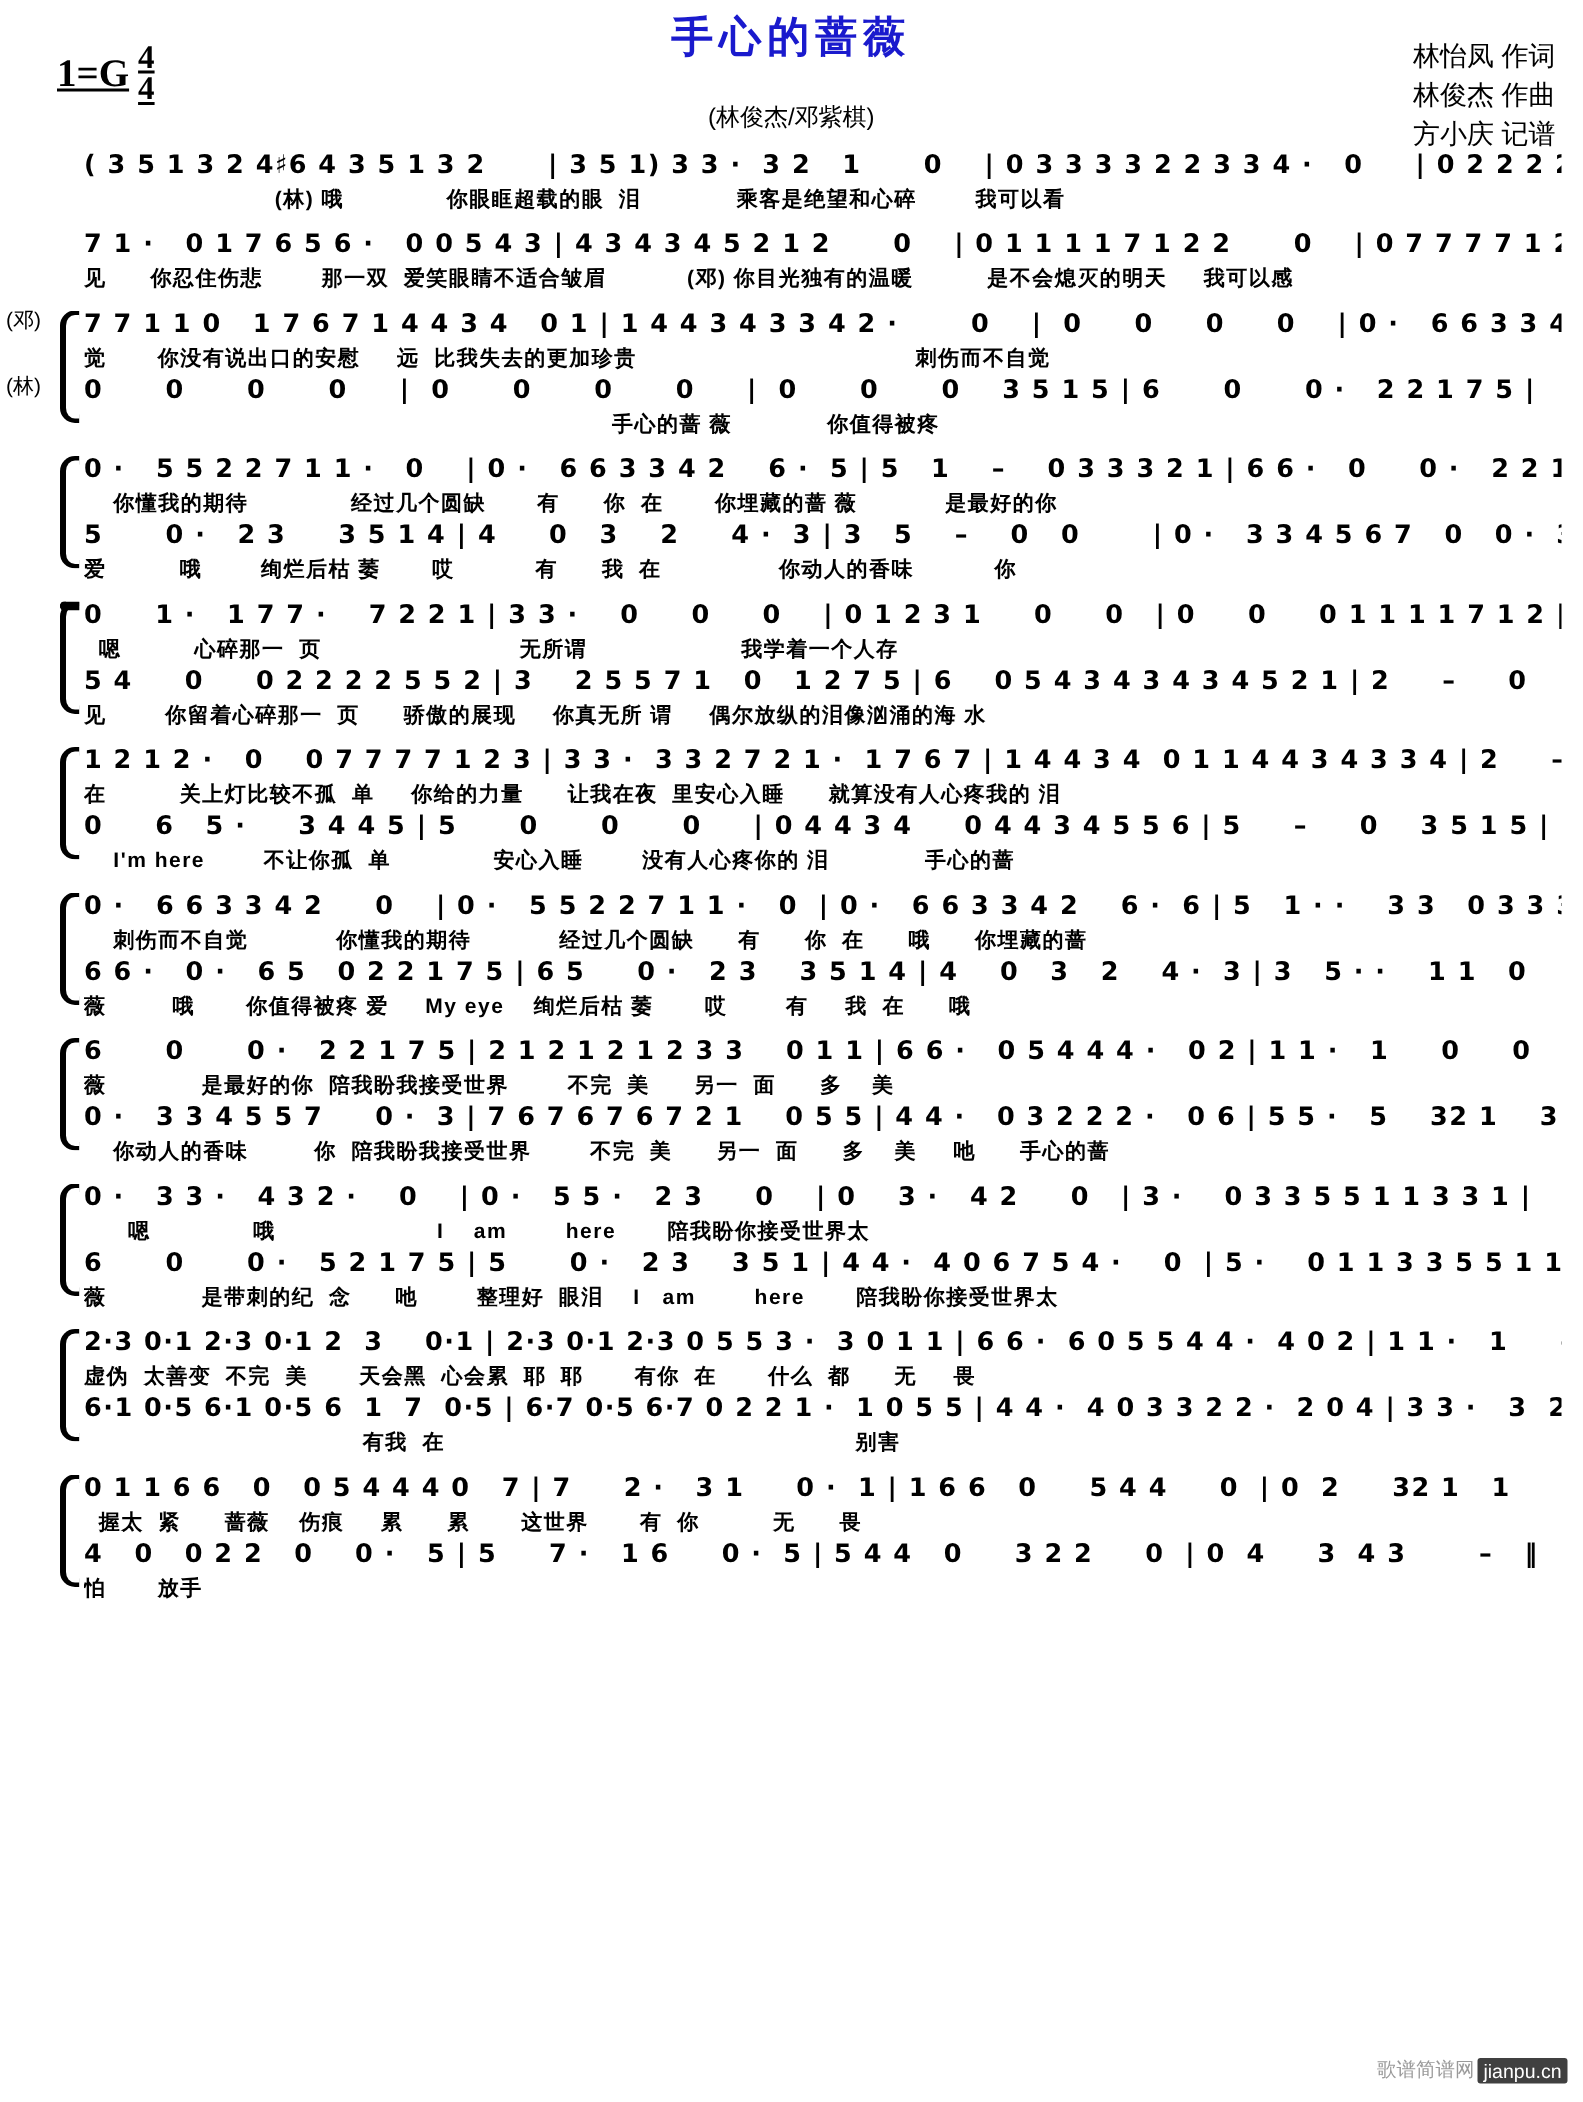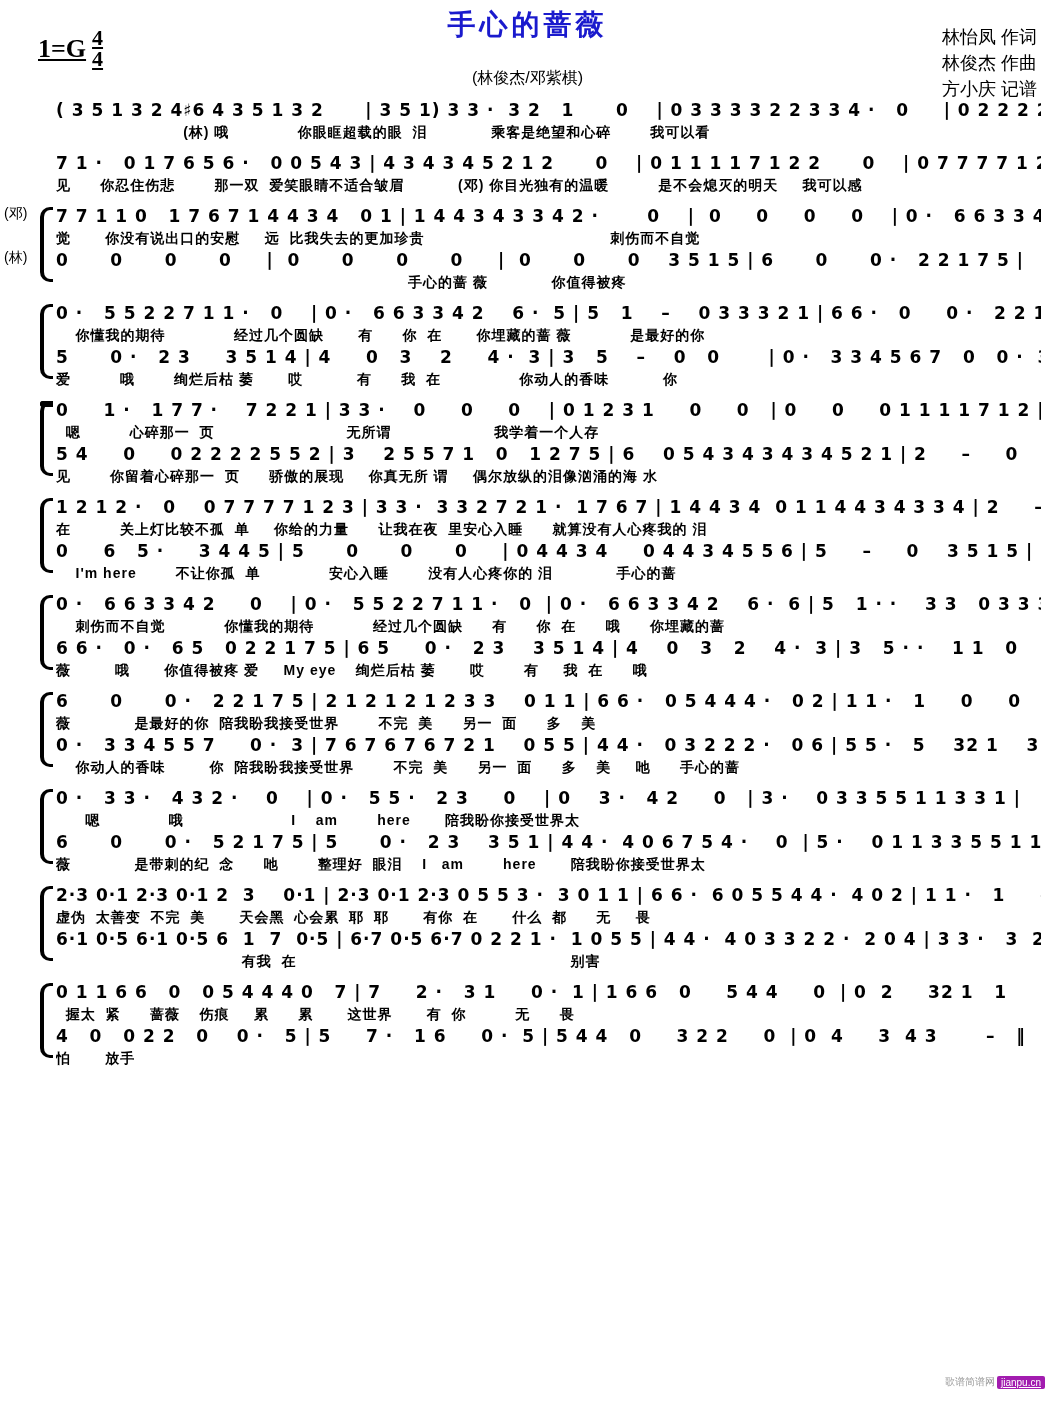--- a/index.html
+++ b/index.html
@@ -32,21 +32,21 @@
     font-family:"DejaVu Sans","Liberation Sans",sans-serif;
     font-weight:bold;font-size:17px;line-height:24px;letter-spacing:1px;
     white-space:pre;overflow:hidden;
   }
   .lyrics{
     font-size:14px;line-height:20px;letter-spacing:1px;white-space:pre;overflow:hidden;
     min-height:20px;
     font-weight:bold;
   }
   
-  .watermark{position:absolute;right:10px;bottom:12px;font-size:10px;display:flex;align-items:center;gap:2px;}
+  .watermark{position:absolute;right:10px;bottom:12px;font-size:13px;display:flex;align-items:center;gap:2px;}
   .wm-site{color:#9a9a9a;}
   .wm-url{color:#fff;padding:1px 4px;border-radius:2px;}
 </style>
 </head>
 <body>
 
 <div class="header">
   <div class="keysig">
     <span>1=G</span>
     <span class="timesig">
@@ -177,14 +177,14 @@
       </div>
       <div class="voice">
         <div class="notation">4   0   0 2 2   0    0 ·   5 | 5     7 ·   1 6     0 ·  5 | 5 4 4   0     3 2 2     0  | 0  4     3  4 3       –   ‖</div>
         <div class="lyrics">怕       放手</div>
       </div>
     </div>
   </div>
 
 <div class="watermark">
   <span class="wm-site">歌谱简谱网</span>
-  <span class="wm-url" style="background: #a21caf; text-decoration: underline;">jianpu.cn</span>
+  <span class="wm-url" style="background: #404040;">jianpu.cn</span>
 </div>
 
 </body></html>

